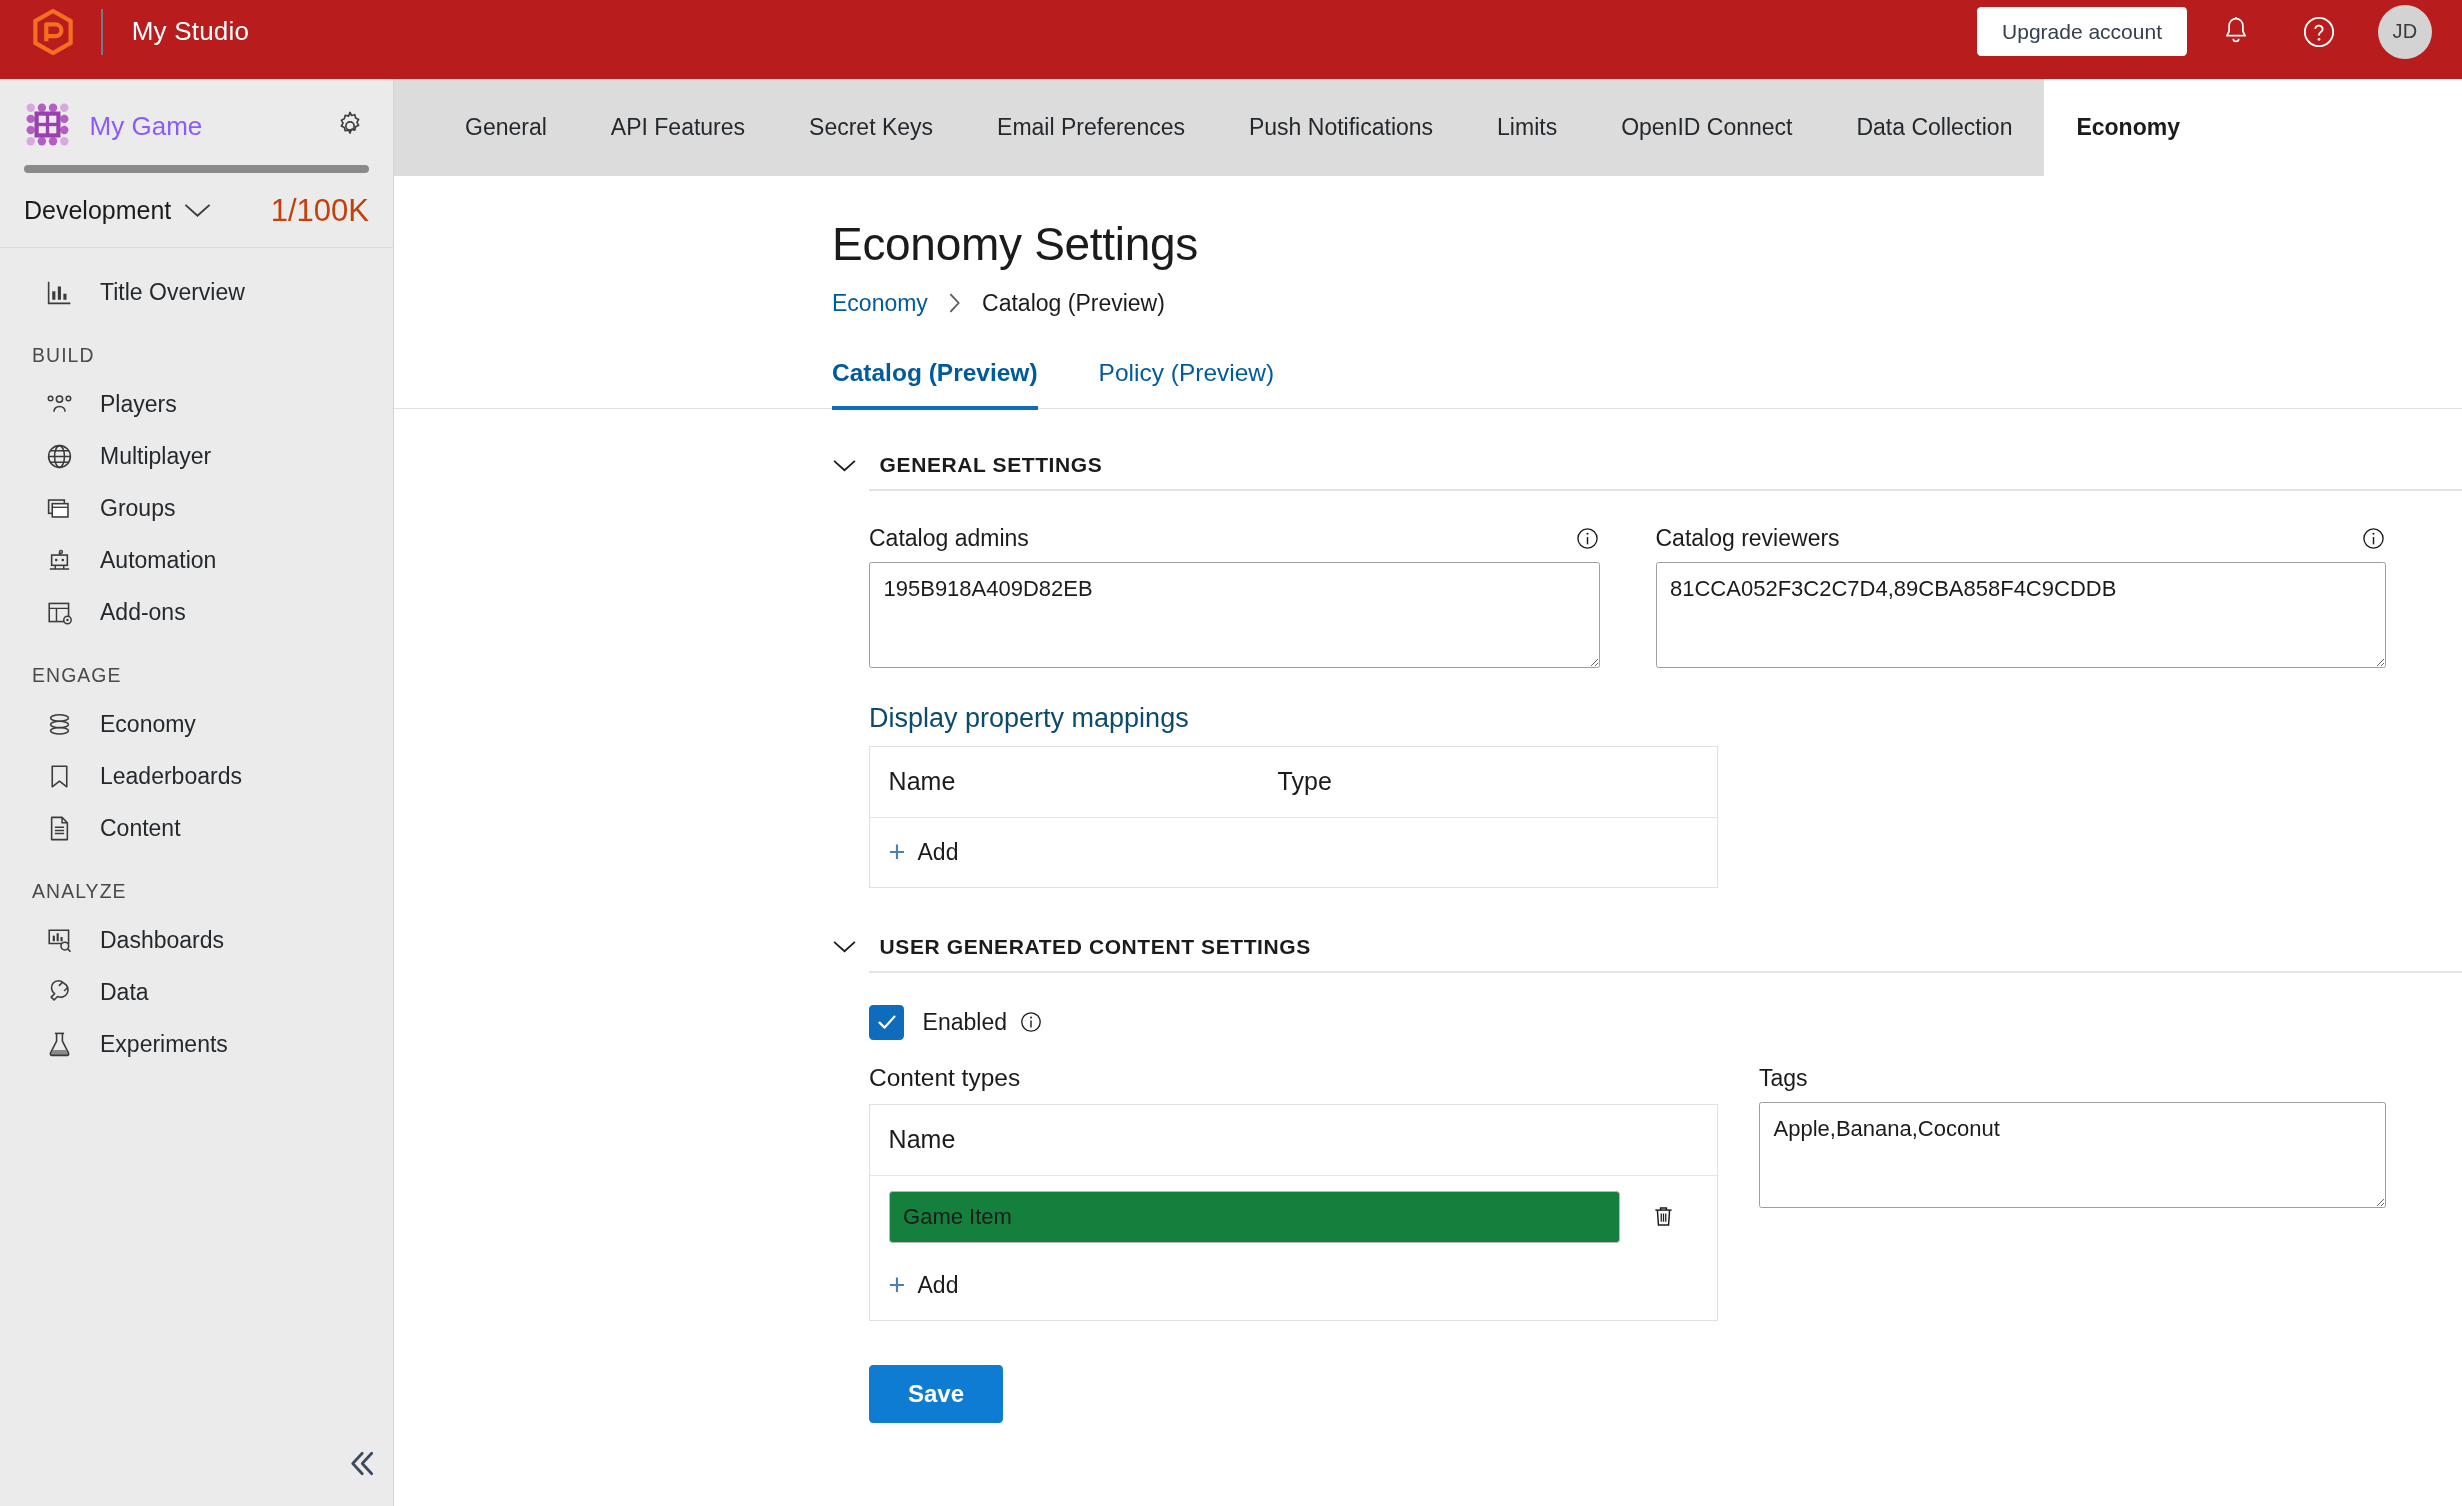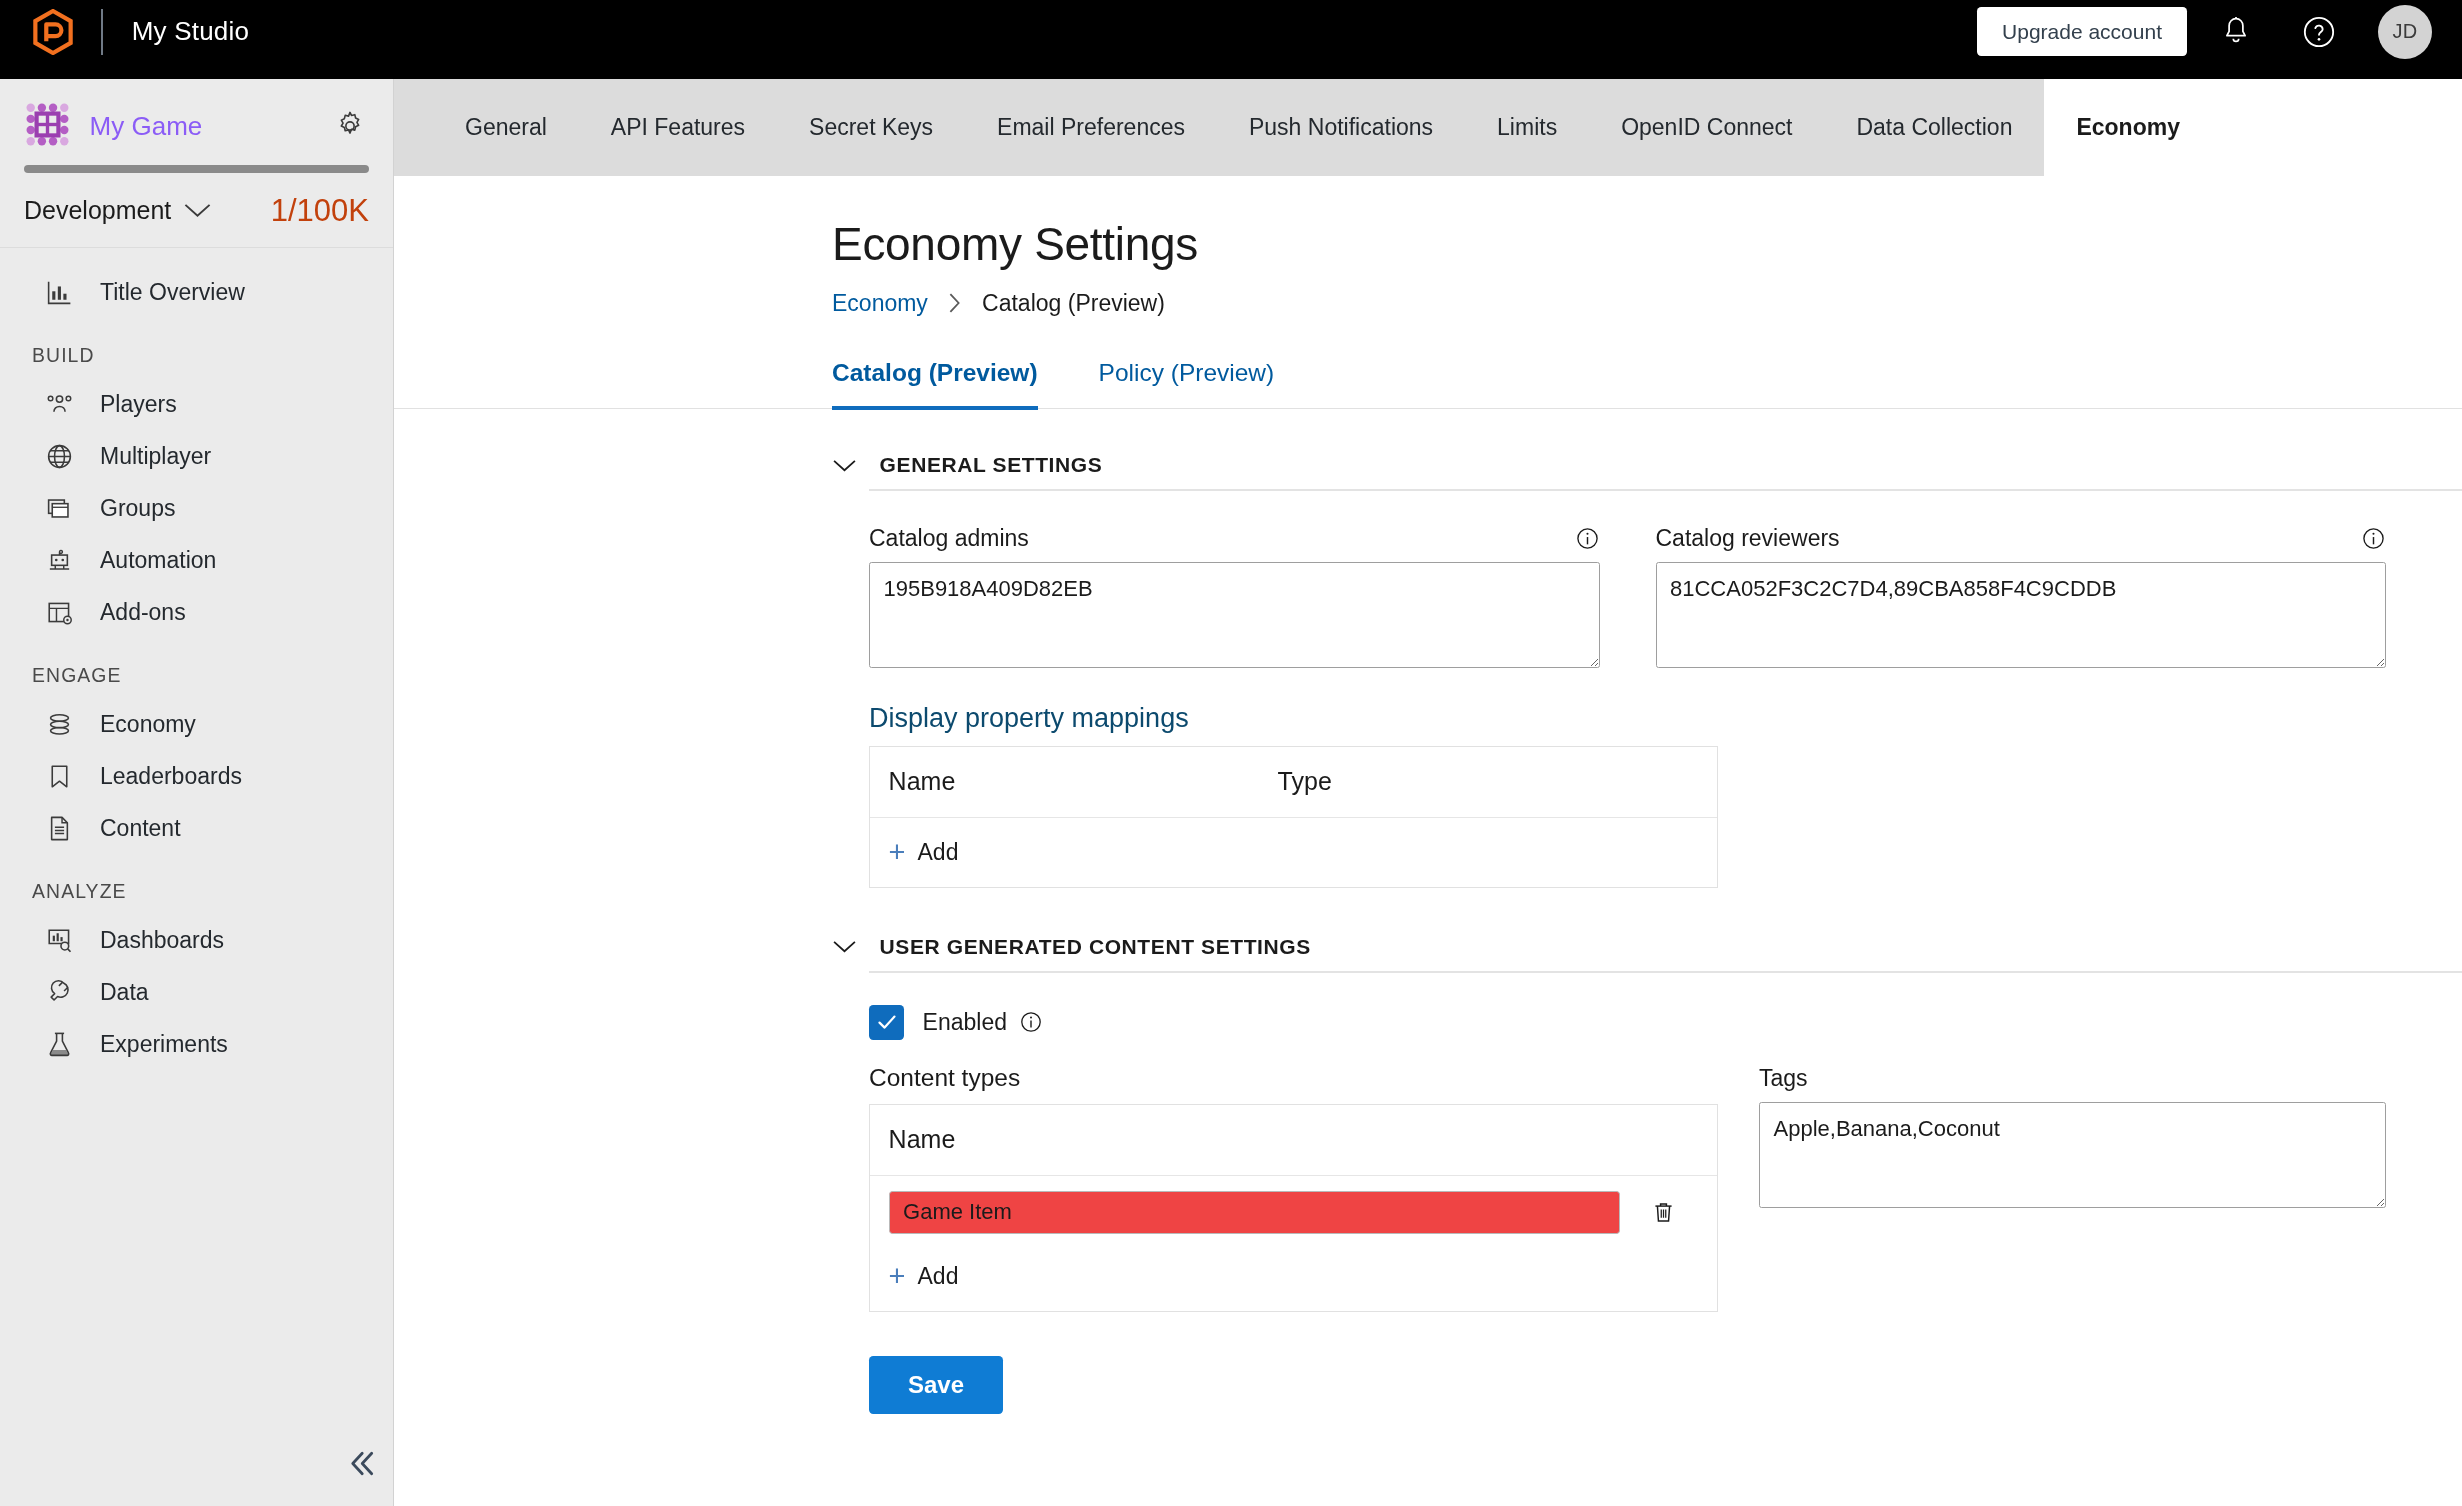--- a/index.html
+++ b/index.html
@@ -6,21 +6,21 @@
   html, body {
     width: 2462px; height: 1507px;
     font-family: "Liberation Sans", sans-serif;
     background: #ffffff;
     overflow: hidden;
   }
   .app { width: 2462px; height: 1507px; display: flex; flex-direction: column; }
 
   
   .topbar {
-    height: 79px; background: #000000; flex: 0 0 79px;
+    height: 79px; background: #b91c1c; flex: 0 0 79px;
     display: flex; align-items: center; padding: 0 30px 16px 32px;
     position: relative;
   }
   .brand { display: flex; align-items: center; gap: 0; }
   .logo-hex { width: 42px; height: 46px; display: block; }
   .brand-divider {
     width: 1.7px; height: 46px; background: #707a86; margin: 0 29px 0 27px;
   }
   .studio-name {
     color: #ffffff; font-size: 26px; font-weight: 400; letter-spacing: 0.2px;
@@ -198,23 +198,23 @@
     width: 849px; border: 0.8px solid #e1e1e1; margin-left: 0;
   }
   .ct-head {
     height: 71px; display: flex; align-items: center; padding: 0 18.6px;
     border-bottom: 0.8px solid #e6e6e6;
   }
   .ct-row {
     display: flex; align-items: center; padding: 15px 18.6px 8.5px 18.6px;
   }
   input.ct-input {
-    width: 731px; height: 43px; border: 0.8px solid #b9b9b9; border-radius: 3.4px;
+    width: 731px; height: 52px; border: 0.8px solid #b9b9b9; border-radius: 3.4px;
     font-family: "Liberation Sans", sans-serif; font-size: 22px; color: #1b1b1b;
-    padding: 0 13.5px; background: #ef4444;
+    padding: 0 13.5px; background: #15803d;
   }
   .trash-btn {
     margin-left: 25px; width: 37px; height: 37px; display: flex;
     align-items: center; justify-content: center; cursor: pointer;
   }
   .save-btn {
     margin: 44px 0 0 37px; background: #0f7cd4; color: #ffffff;
     border: none; border-radius: 4.2px; font-size: 24px; font-weight: 700;
     padding: 15px 39px; cursor: pointer;
     font-family: "Liberation Sans", sans-serif;

